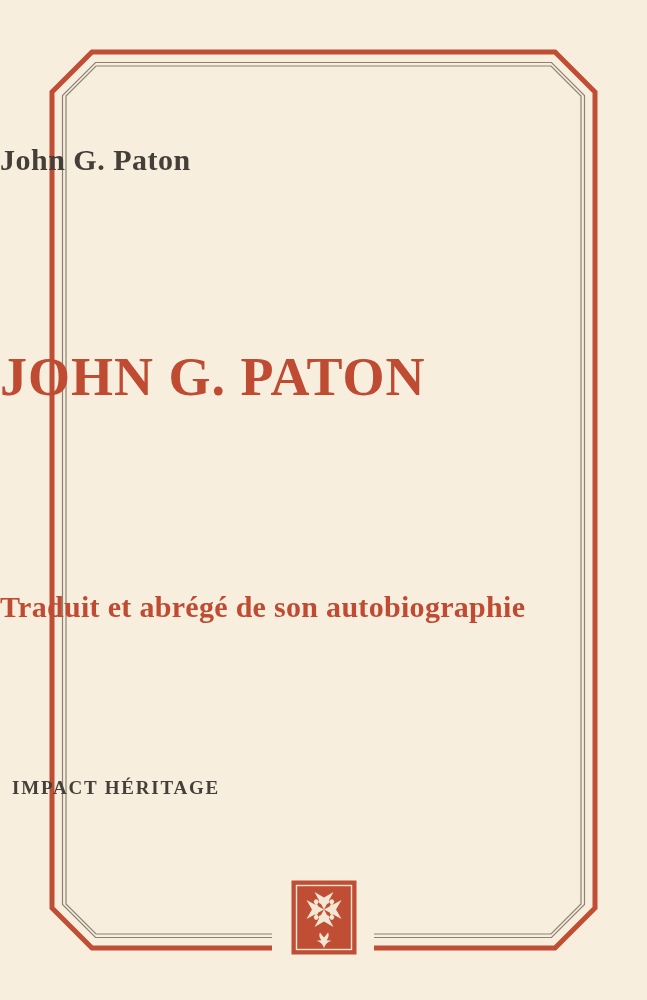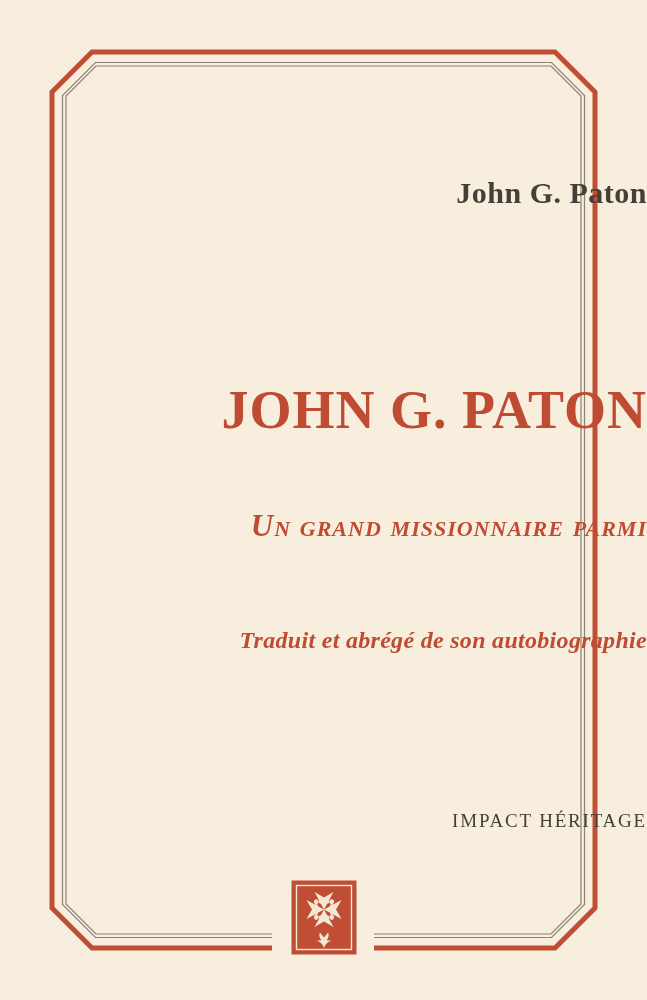--- a/index.html
+++ b/index.html
@@ -13,44 +13,44 @@
   *{margin:0;padding:0;box-sizing:border-box;}
   html,body{background:var(--color-background);}
   .cover{
     position:relative;
     width:647px;height:1000px;
     background:var(--color-background);
     overflow:hidden;
     font-family:"Liberation Serif","DejaVu Serif",serif;
   }
   .frame-svg{position:absolute;inset:0;width:647px;height:1000px;display:block;}
-  .txt{position:absolute;left:0;width:647px;text-align:right;white-space:nowrap;margin-top:33px;}
+  .txt{position:absolute;left:0;width:647px;text-align:left;white-space:nowrap;}
   .author-name{
     top:142px;font-size:30px;line-height:36px;font-weight:bold;
     color:var(--color-text-dark);letter-spacing:.5px;
   }
   .author-desc{
     top:187px;font-size:19px;line-height:24px;font-style:italic;font-weight:600;
     color:var(--color-text-dark);letter-spacing:.2px;
   }
   .book-title{
     top:346px;font-size:54px;line-height:62px;font-weight:bold;
     color:var(--color-accent-red);letter-spacing:1px;
   }
   .book-subtitle{
     top:474px;font-size:31px;line-height:38px;font-style:italic;font-weight:600;
     font-variant:small-caps;color:var(--color-accent-red);letter-spacing:1px;
   }
   .book-tagline{
-    top:593px;font-size:24px;line-height:28px;font-style:italic;font-weight:600;
+    top:593px;font-size:30px;line-height:28px;font-weight:600;
     color:var(--color-accent-red);letter-spacing:.3px;
   }
   .publisher-name{
-    top:776px;font-size:19px;line-height:24px;font-weight:normal;
-    color:var(--color-text-dark);letter-spacing:1.8px;
+    top:776px;font-size:19px;line-height:24px;font-weight:bold;
+    color:var(--color-text-dark);letter-spacing:1.8px;padding-left:12px;
   }
   .publisher-location{
     top:799px;font-size:13px;line-height:17px;font-weight:normal;
     color:var(--color-text-dark);letter-spacing:1.2px;
   }
 </style>
 </head>
 <body>
 
 <div class="cover">
@@ -98,21 +98,20 @@
       <path transform="translate(324,939)" d="M0 9 C -1.5 5, -3.5 3, -7.5 1.8 L -2.6 1.3 C -4.8 -1.6, -5.2 -3.8, -4.1 -6.5 L 0 -1.6 L 4.1 -6.5 C 5.2 -3.8, 4.8 -1.6, 2.6 1.3 L 7.5 1.8 C 3.5 3, 1.5 5, 0 9 Z" fill="var(--color-logo-cream)"></path>
     </g>
   </svg>
 
   <div class="txt author-name">John G. Paton</div>
 
 
   <div class="txt book-title">JOHN G. PATON</div>
 
   <div class="txt book-subtitle">
-    <div>Un grand missionnaire parmi</div>
   </div>
 
   <div class="txt book-tagline">Traduit et abrégé de son autobiographie</div>
 
   <div class="txt publisher-name">IMPACT HÉRITAGE</div>
 
 
 </div>
 
 </body></html>

